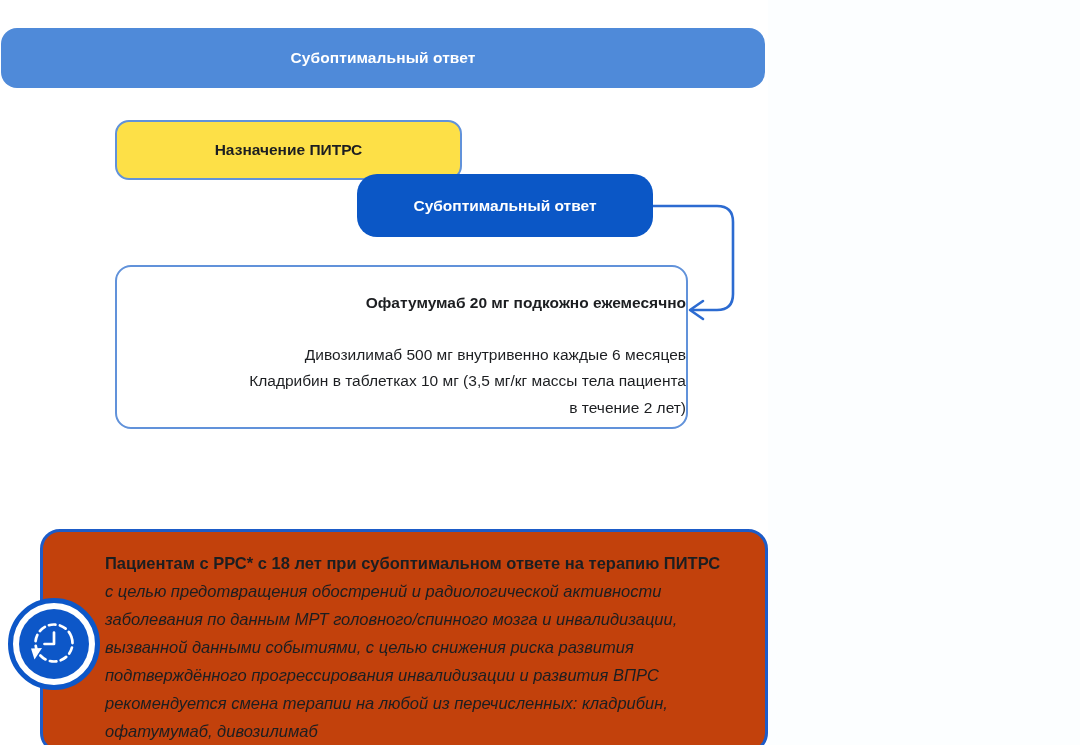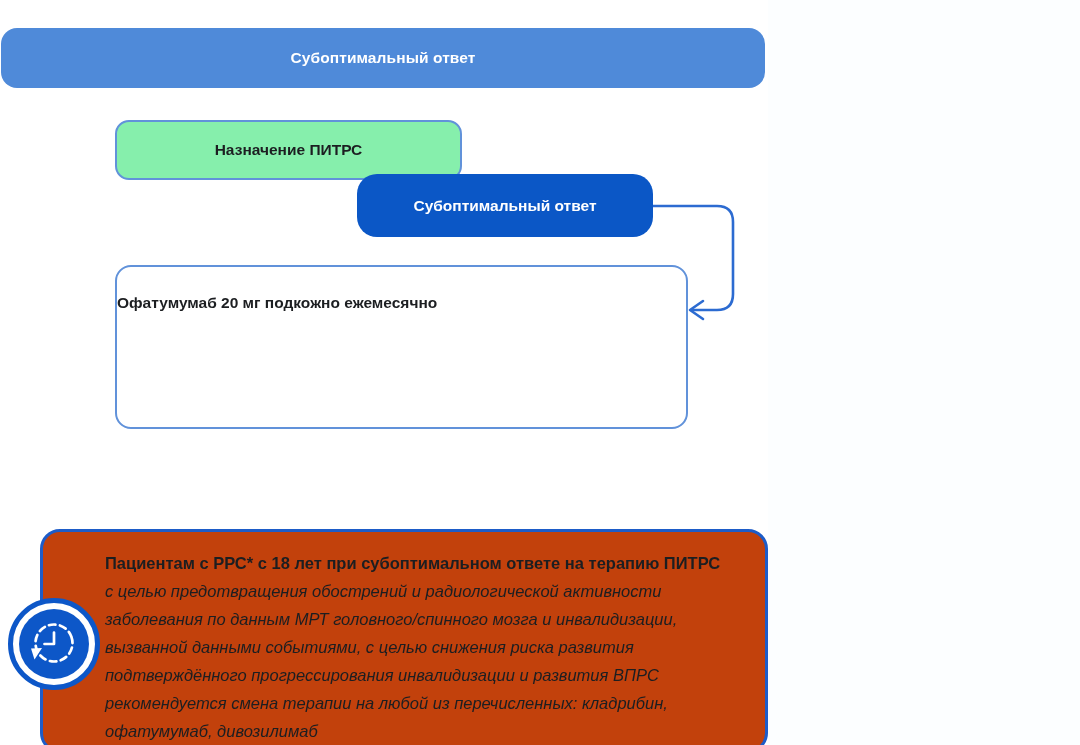--- a/index.html
+++ b/index.html
@@ -17,34 +17,34 @@
   }
   .banner {
     position:absolute; left:1px; top:28px; width:764px; height:60px;
     background:#4f8ad9; border-radius:16px;
     display:flex; align-items:center; justify-content:center;
     color:#ffffff; font-weight:700; font-size:15.5px; letter-spacing:.1px;
     z-index:2;
   }
   .box-pitrs {
     position:absolute; left:115px; top:120px; width:347px; height:60px;
-    background:#86efac; border:2px solid #6192da; border-radius:14px;
+    background:#fde047; border:2px solid #6192da; border-radius:14px;
     display:flex; align-items:center; justify-content:center;
     font-weight:700; font-size:15.5px; z-index:2;
   }
   .box-suboptimal {
     position:absolute; left:357px; top:174px; width:296px; height:63px;
     background:#0b57c6; border-radius:20px;
     display:flex; align-items:center; justify-content:center;
     color:#ffffff; font-weight:700; font-size:15.5px; z-index:3;
   }
   .box-therapy {
     position:absolute; left:115px; top:265px; width:573px; height:164px;
     background:#ffffff; border:2px solid #6192da; border-radius:16px;
-    text-align:left; padding-top:23px;
+    text-align:right; padding-top:23px;
     font-size:15.5px; line-height:26.5px; z-index:2;
   }
   .therapy-title { font-weight:700; margin-bottom:25px; }
   .therapy-body  { white-space:pre-line; }
   .connector-layer {
     position:absolute; left:0; top:0; width:1080px; height:745px;
     z-index:1; pointer-events:none;
   }
   .box-recommend {
     position:absolute; left:40px; top:529px; width:728px; height:224px;
@@ -79,20 +79,23 @@
   <span>Субоптимальный ответ</span>
 </div>
 
 <svg class="connector-layer" viewBox="0 0 1080 745">
   <path d="M653 206 H717 Q733 206 733 222 V294 Q733 310 717 310 H692" fill="none" stroke="#2c6bd1" stroke-width="2.6" stroke-linecap="round"></path>
   <path d="M703 301 L690 310 L703 319" fill="none" stroke="#2c6bd1" stroke-width="2.6" stroke-linecap="round" stroke-linejoin="round"></path>
 </svg>
 
 <div class="box-therapy">
   <div class="therapy-title">Офатумумаб 20 мг подкожно ежемесячно</div>
+  <div class="therapy-body">Дивозилимаб 500 мг внутривенно каждые 6 месяцев
+Кладрибин в таблетках 10 мг (3,5 мг/кг массы тела пациента
+в течение 2 лет)</div>
 </div>
 
 <div class="box-recommend">
   <div class="rec-text">
     <div class="rec-heading">Пациентам с РРС* с 18 лет при субоптимальном ответе на терапию ПИТРС</div>
     <div class="rec-body">с целью предотвращения обострений и радиологической активности
 заболевания по данным МРТ головного/спинного мозга и инвалидизации,
 вызванной данными событиями, с целью снижения риска развития
 подтверждённого прогрессирования инвалидизации и развития ВПРС
 рекомендуется смена терапии на любой из перечисленных: кладрибин,

